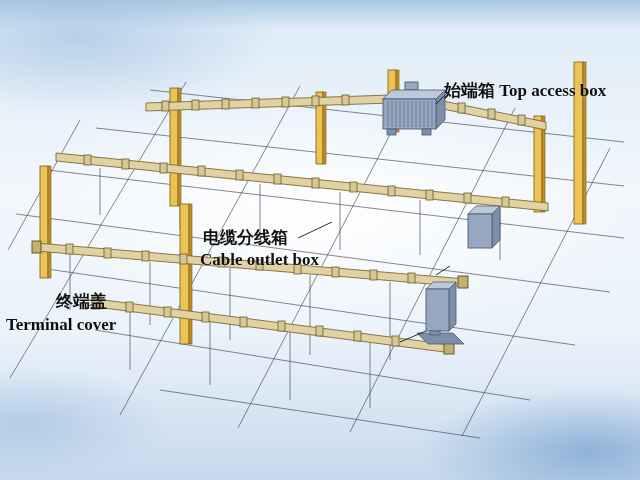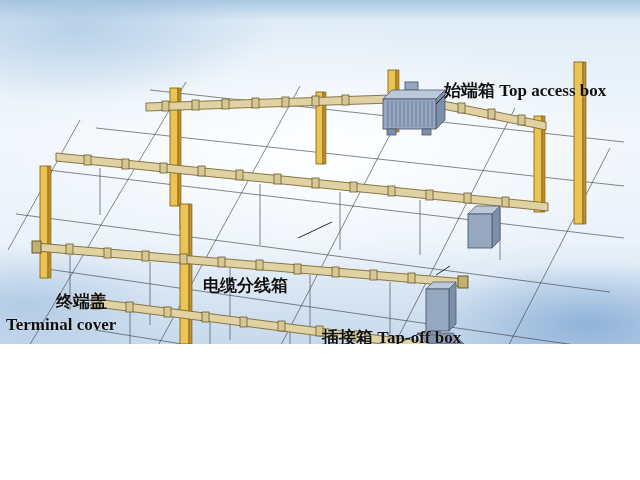--- a/index.html
+++ b/index.html
@@ -13,21 +13,21 @@
     --clamp-fill:#d6c794;
     --clamp-edge:#6c5b2a;
     --box-blue:#96a8c0;
     --box-blue-light:#bcc9db;
     --box-blue-dark:#7d8fa8;
     --label-text:#101010;
   }
   html,body{margin:0;padding:0;}
   .canvas{
     position:relative;
-    width:640px;height:344px;
+    width:640px;height:480px;
     overflow:hidden;
     font-family:"Liberation Serif", serif;
     background:
       radial-gradient(ellipse 280px 110px at 12% 8%, rgba(150,185,220,.55), transparent 70%),
       radial-gradient(ellipse 240px 90px at 92% 94%, rgba(110,155,205,.65), transparent 70%),
       radial-gradient(ellipse 200px 80px at 4% 88%, rgba(140,175,215,.45), transparent 70%),
       radial-gradient(ellipse 420px 170px at 50% 45%, rgba(255,255,255,.92), transparent 75%),
       linear-gradient(180deg, #aac8e2 0%, #dfecf7 6%, #f2f7fc 40%, #eaf2fa 70%, #c6d9ec 100%);
   }
   svg{position:absolute;left:0;top:0;}
@@ -220,30 +220,29 @@
       <line class="leader" x1="88" y1="306" x2="102" y2="301"></line>
       <line class="leader" x1="400" y1="342" x2="426" y2="331"></line>
     </g>
   </svg>
 
   <div class="lbl" style="left:444px;top:82px;">
     <span>始端箱</span>
     <span>Top access box</span>
   </div>
 
-  <div class="lbl" style="left:203px;top:229px;margin-top:48px;">
+  <div class="lbl" style="left:203px;top:229px;">
     <span>电缆分线箱</span>
+  </div>
+  <div class="lbl" style="left:200px;top:251px;">
+    <span>Cable outlet box</span>
   </div>
 
 
   <div class="lbl" style="left:56px;top:293px;">
     <span>终端盖</span>
   </div>
   <div class="lbl" style="left:6px;top:316px;">
     <span>Terminal cover</span>
   </div>
 
-  <div class="lbl" style="left:322px;top:329px;">
-    <span>插接箱</span>
-    <span>Tap-off box</span>
-  </div>
 
 </div>
 
 </body></html>

